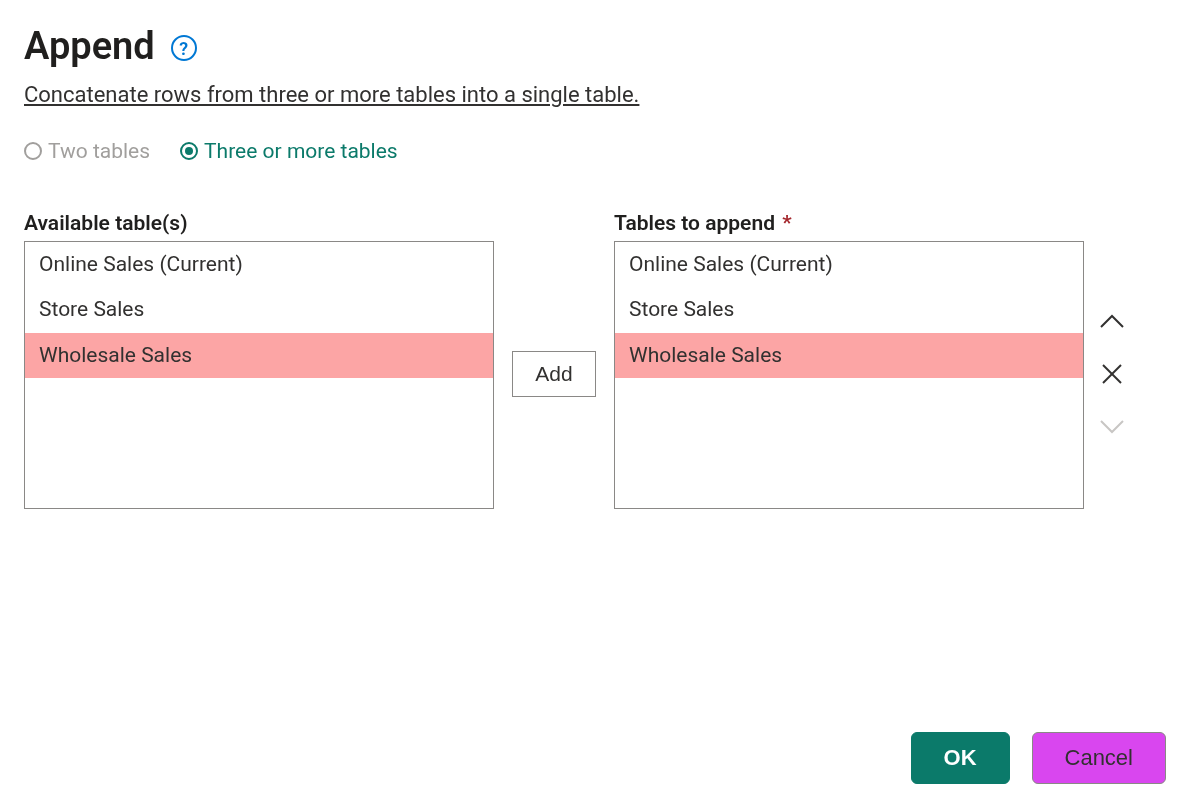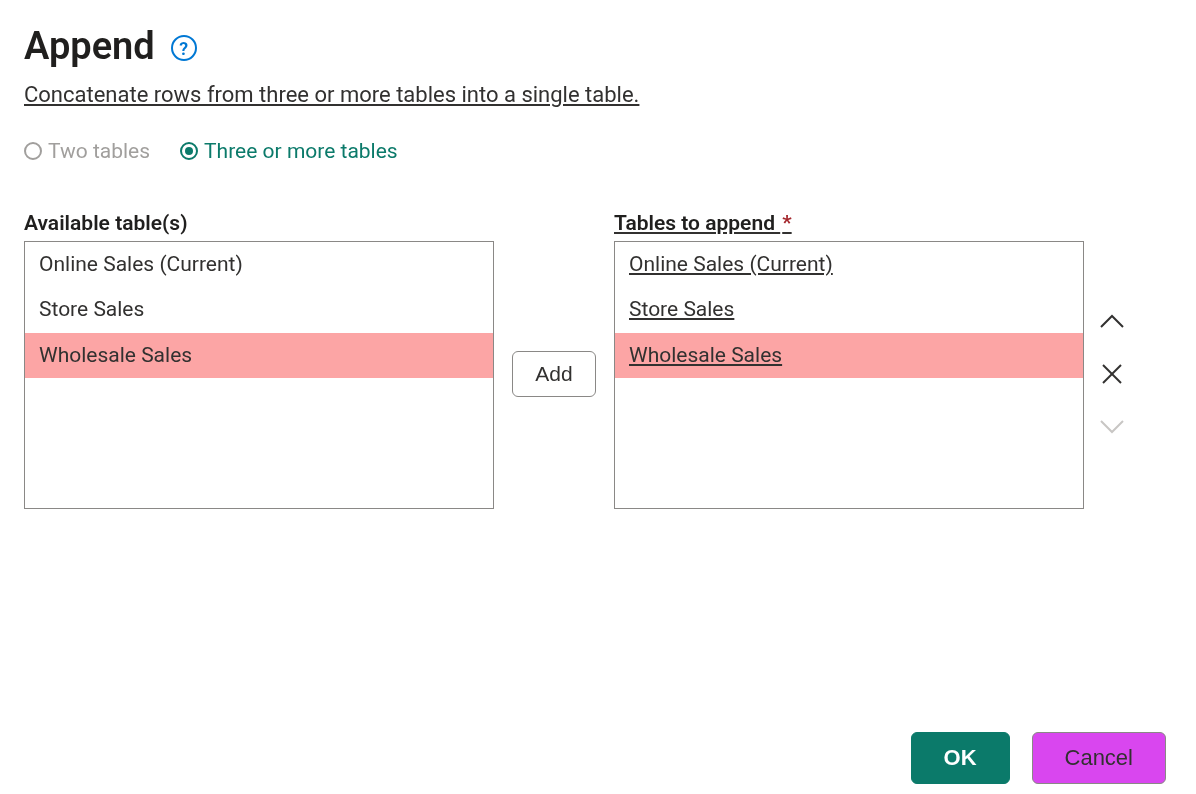--- a/index.html
+++ b/index.html
@@ -88,21 +88,21 @@
   .columns {
     display: flex;
     align-items: flex-start;
     margin-top: 48px;
   }
   .col-left, .col-right {
     display: flex;
     flex-direction: column;
   }
   .col-left { width: 470px; }
-  .col-right { width: 470px; text-decoration: underline; }
+  .col-right { width: 470px; }
   .col-mid {
     width: 120px;
     display: flex;
     align-items: center;
     justify-content: center;
     align-self: stretch;
   }
   .col-actions {
     width: 56px;
     display: flex;
@@ -131,21 +131,21 @@
     font-size: 21px;
     color: #323130;
     cursor: pointer;
     line-height: 1.4;
   }
   .list-item.selected {
     background: #fca5a5;
   }
   .add-btn {
     border: 1px solid #8a8886;
-    border-radius: 6px;
+    border-radius: 0;
     background: #fff;
     font-size: 21px;
     padding: 10px 22px;
     cursor: pointer;
     color: #323130;
     margin-top: 28px;
   }
   .action-icon {
     width: 30px;
     height: 24px;

